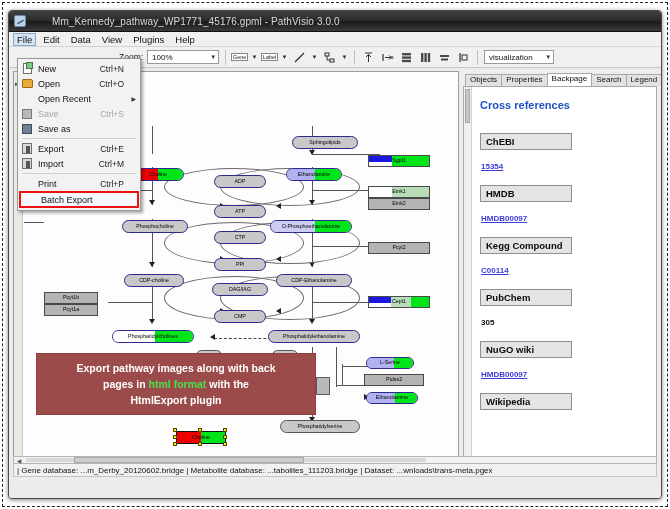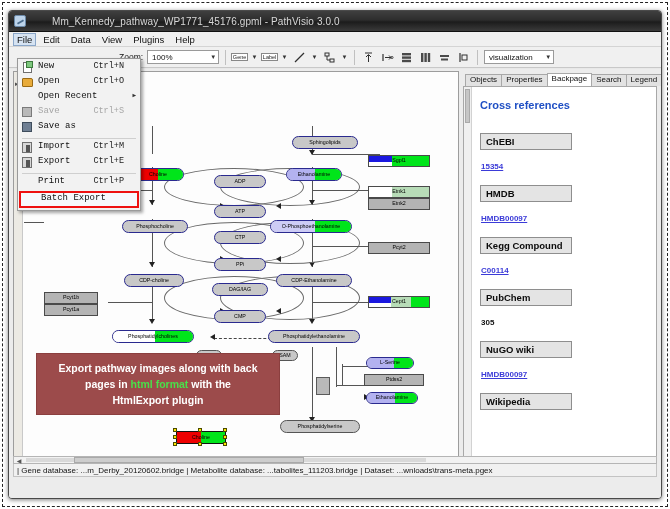--- a/index.html
+++ b/index.html
@@ -154,22 +154,22 @@
     padding-left: 3px; white-space: nowrap; overflow:hidden;
   }
   
   .filemenu {
     position: absolute; left: 8px; top: 47px; width: 124px;
     background: #f2f2f2; border: 1px solid #9a9a9a;
     box-shadow: 2px 2px 3px rgba(0,0,0,.35);
     z-index: 40; padding: 2px 0;
   }
   .fm-row {
-    display: flex; height: 15px;
-    font-size: 9px; color: #111; padding-left: 2px; position: relative; font-family: Liberation Mono, monospace;
+    display: flex; align-items: center; height: 15px;
+    font-size: 9px; color: #111; padding-left: 2px; position: relative;
   }
   .fm-ico {
     width: 14px; height: 12px; margin-right: 4px; flex: none;
     display:flex; align-items:center; justify-content:center;
   }
   .fm-label { flex: 1; }
   .fm-accel { font-size: 8.5px; color: #222; padding-right: 16px; }
   .fm-row.disabled .fm-label, .fm-row.disabled .fm-accel { color: #a6a6a6; }
   .fm-sub { position: absolute; right: 4px; font-size: 6px; color: #333; }
   .fm-sep { height: 1px; background: #cfcfcf; margin: 2px 4px; }
@@ -557,21 +557,21 @@
               <div style="width:34%;background:#b7dcb7"></div>
               <div style="width:30%;background:#00e51a"></div>
             </div>
             <span class="nlabel">Cept1</span>
           </div>
 
           <div class="node gene" style="left:340px;top:302px;width:60px;height:12px;">
             <span class="nlabel">Ptdss2</span>
           </div>
 
-          <div class="callout" style="left:12px;top:281px;width:244px;">
+          <div class="callout" style="left:12px;top:281px;width:280px;">
             <div>Export pathway images along with back</div>
             <div><span>pages in </span><span class="hl">html format</span><span> with the</span></div>
             <div>HtmlExport plugin</div>
           </div>
         </div>
       </div>
 
       <svg class="arrow-red" style="left:-452px;top:-58px;width:670px;height:509px;overflow:visible;" viewBox="0 0 670 509">
         <defs>
           <marker id="rhead" markerWidth="6" markerHeight="6" refX="4.6" refY="3" orient="auto">
@@ -668,29 +668,29 @@
             <span class="ic-save on"></span>
           </span>
         <span class="fm-label">Save as</span>
         <span class="fm-accel"></span>
       </div>
       <div class="fm-sep"></div>
       <div class="fm-row">
         <span class="fm-ico">
             <span class="ic-imp"></span>
           </span>
-        <span class="fm-label">Import</span>
-        <span class="fm-accel">Ctrl+M</span>
+        <span class="fm-label">Export</span>
+        <span class="fm-accel">Ctrl+E</span>
       </div>
       <div class="fm-row">
         <span class="fm-ico">
             <span class="ic-imp"></span>
           </span>
-        <span class="fm-label">Export</span>
-        <span class="fm-accel">Ctrl+E</span>
+        <span class="fm-label">Import</span>
+        <span class="fm-accel">Ctrl+M</span>
       </div>
       <div class="fm-sep"></div>
       <div class="fm-row">
         <span class="fm-ico"></span>
         <span class="fm-label">Print</span>
         <span class="fm-accel">Ctrl+P</span>
       </div>
       <div class="fm-row highlight">
         <span class="fm-ico"></span>
         <span class="fm-label">Batch Export</span>

